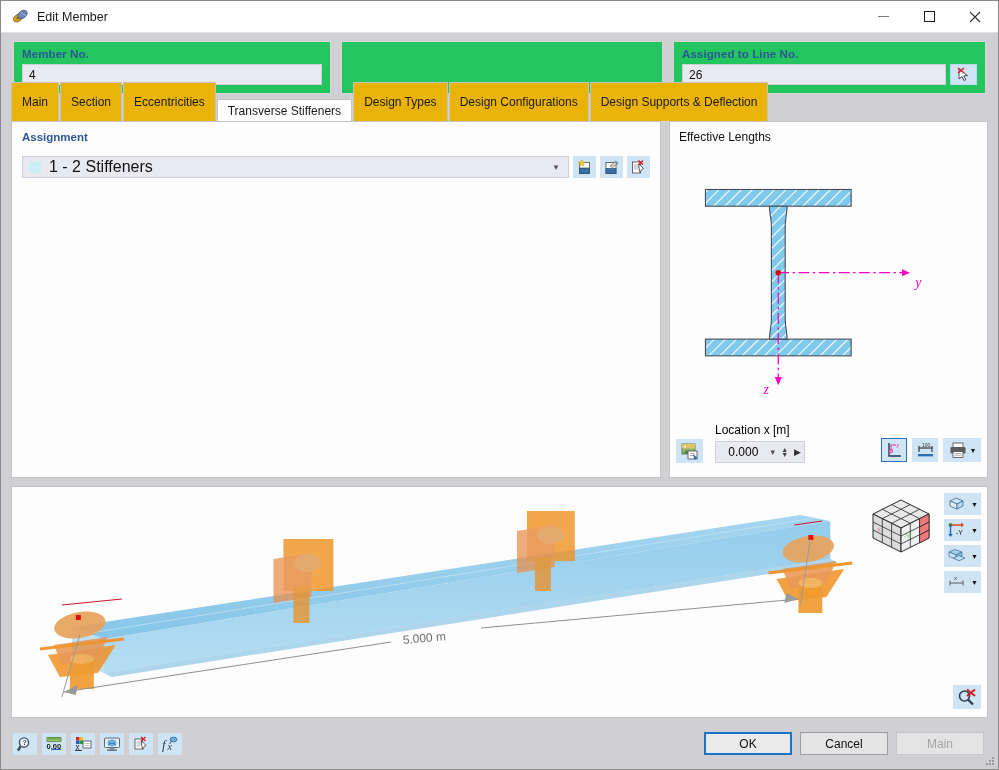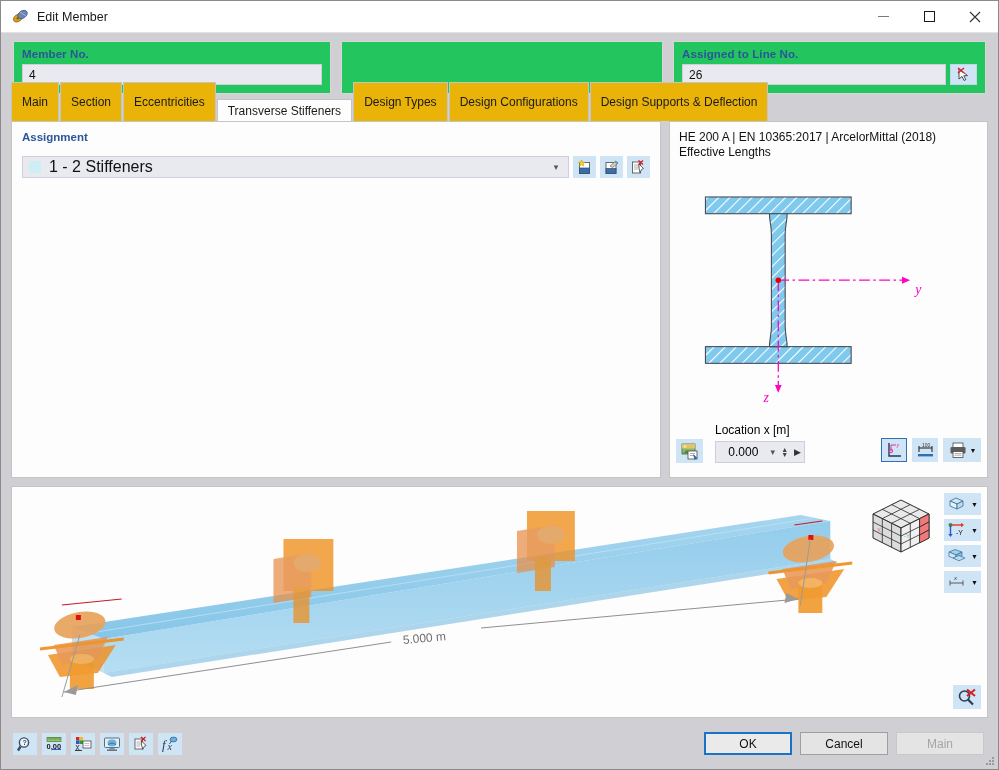--- a/index.html
+++ b/index.html
@@ -423,21 +423,20 @@
             <path d="M4 6 H9 M4 8 H9 M4 10 H8" stroke="#8c8c8c" stroke-width="0.7"></path>
             <path d="M9 5 L13.5 9.5 L11.6 10.5 L10 13.8 L9 9 Z" fill="#ffffff" stroke="#3a3a3a" stroke-width="0.8"></path>
             <path d="M8.5 1.5 L13 5.5 M13 1.5 L8.5 5.5" stroke="#d42020" stroke-width="1.4" fill="none"></path>
           </svg>
         </div>
       </div>
     </div>
 
     <div class="pane pane-right">
       <div class="sec-title">
-        <div>HE 200 A | EN 10365:2017 | ArcelorMittal (2018)</div>
         <div>Effective Lengths</div>
       </div>
 
       <div class="sec-canvas">
         <svg width="100%" height="100%" viewBox="0 0 322 250" preserveAspectRatio="xMidYMid meet">
           <defs>
             <pattern id="hatch" width="8" height="8" patternTransform="rotate(45)" patternUnits="userSpaceOnUse">
               <rect width="8" height="8" fill="#7ec9ec"></rect>
               <line x1="0" y1="0" x2="0" y2="8" stroke="#ffffff" stroke-width="2.2"></line>
             </pattern>

